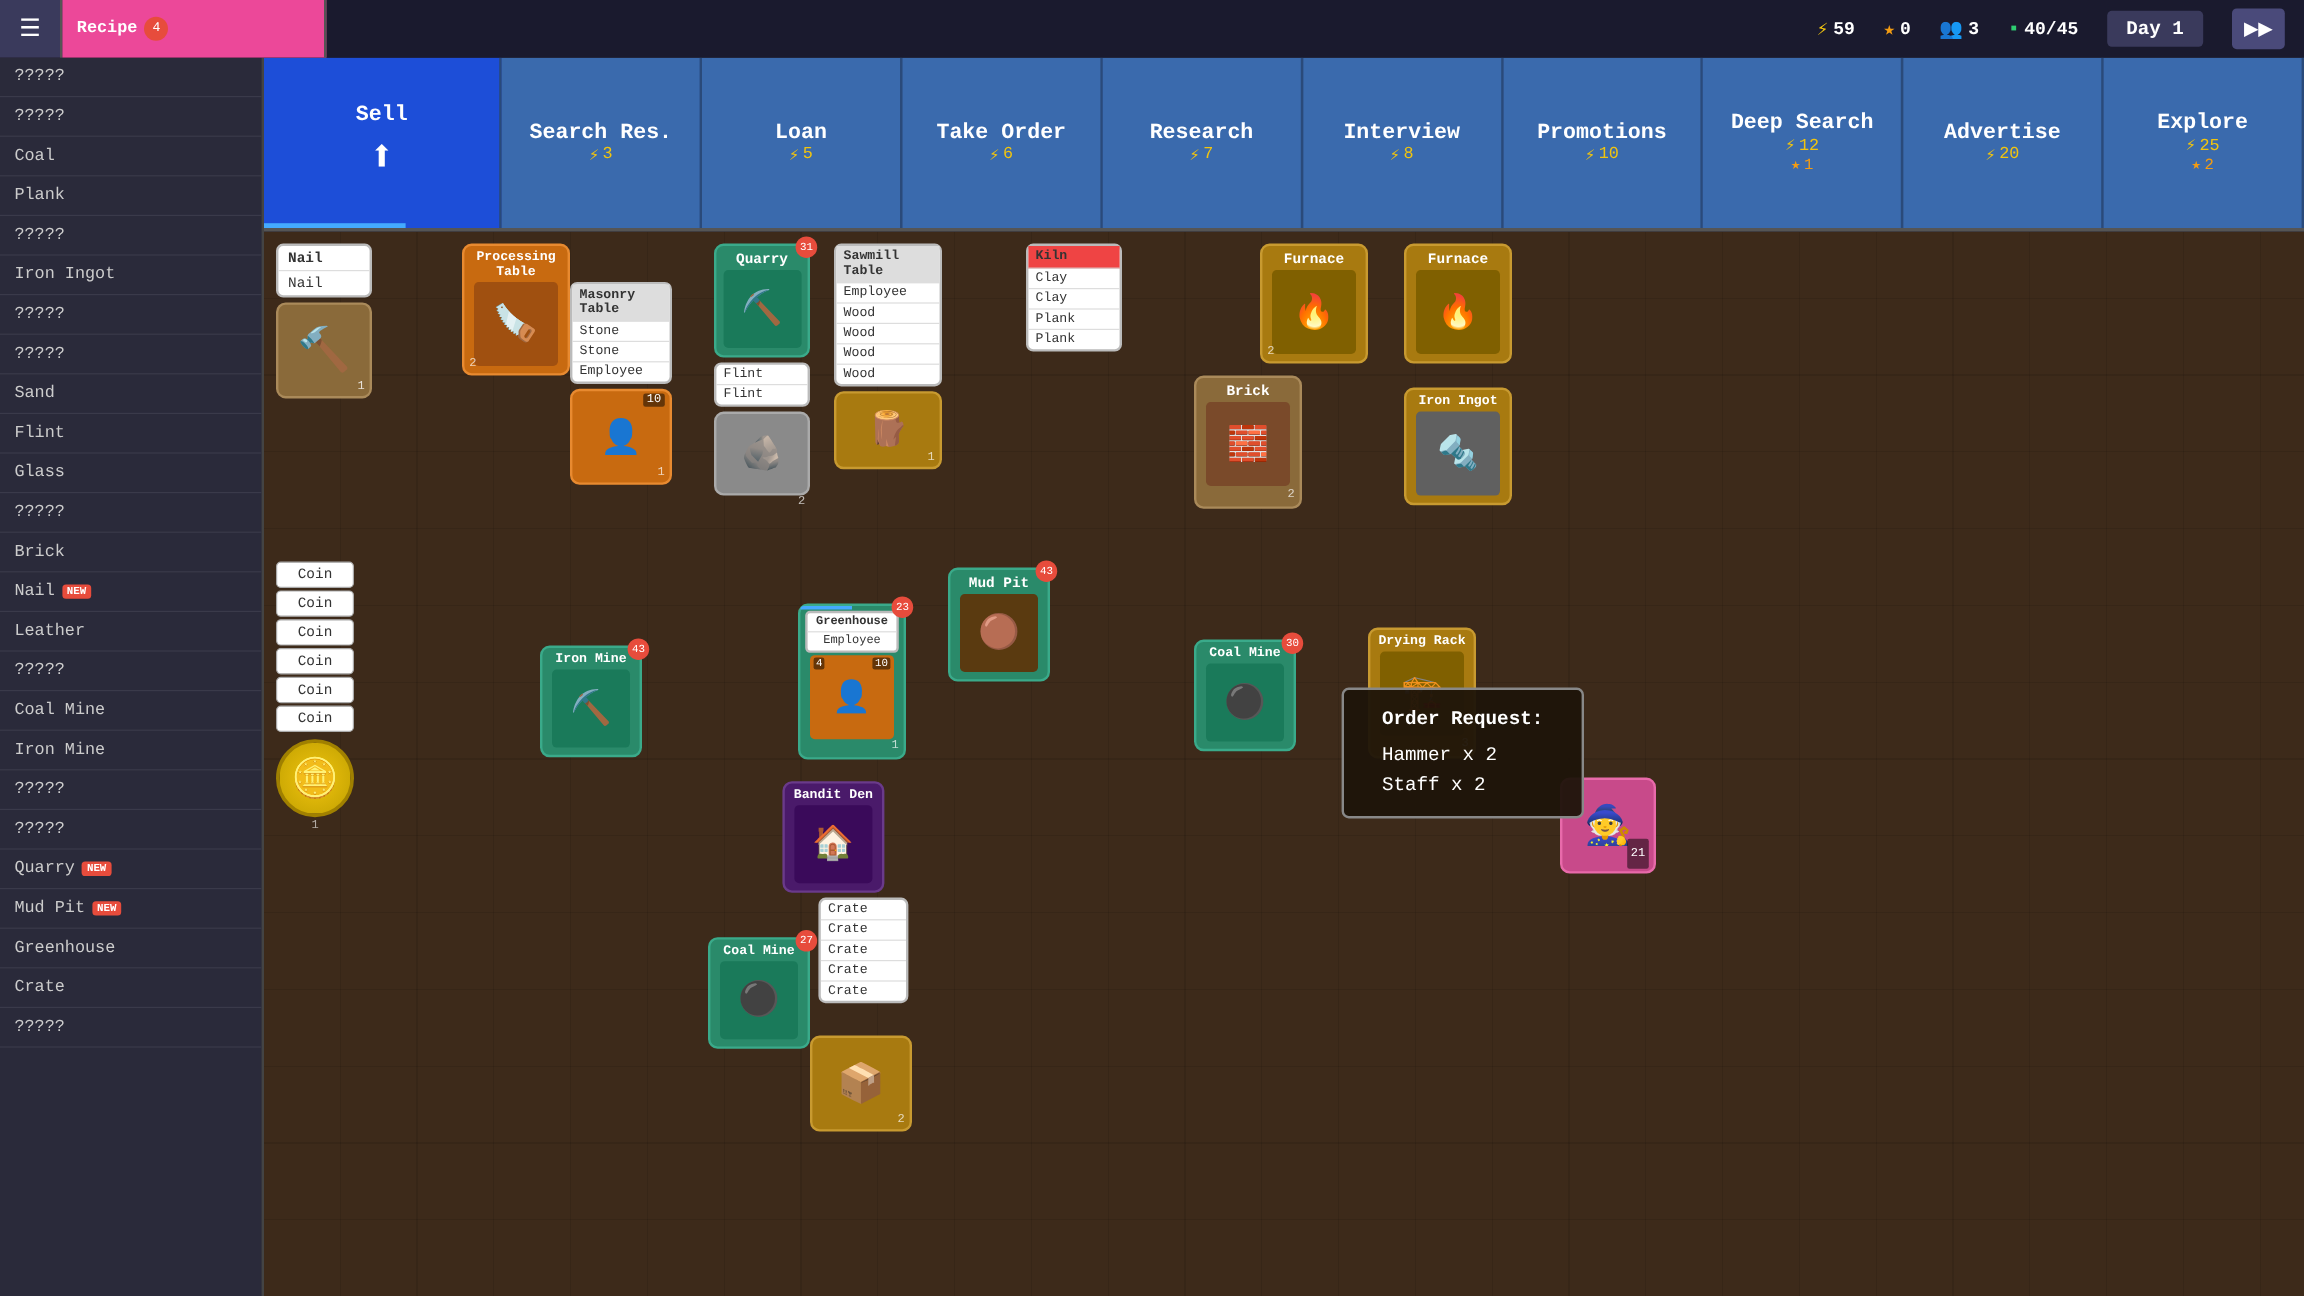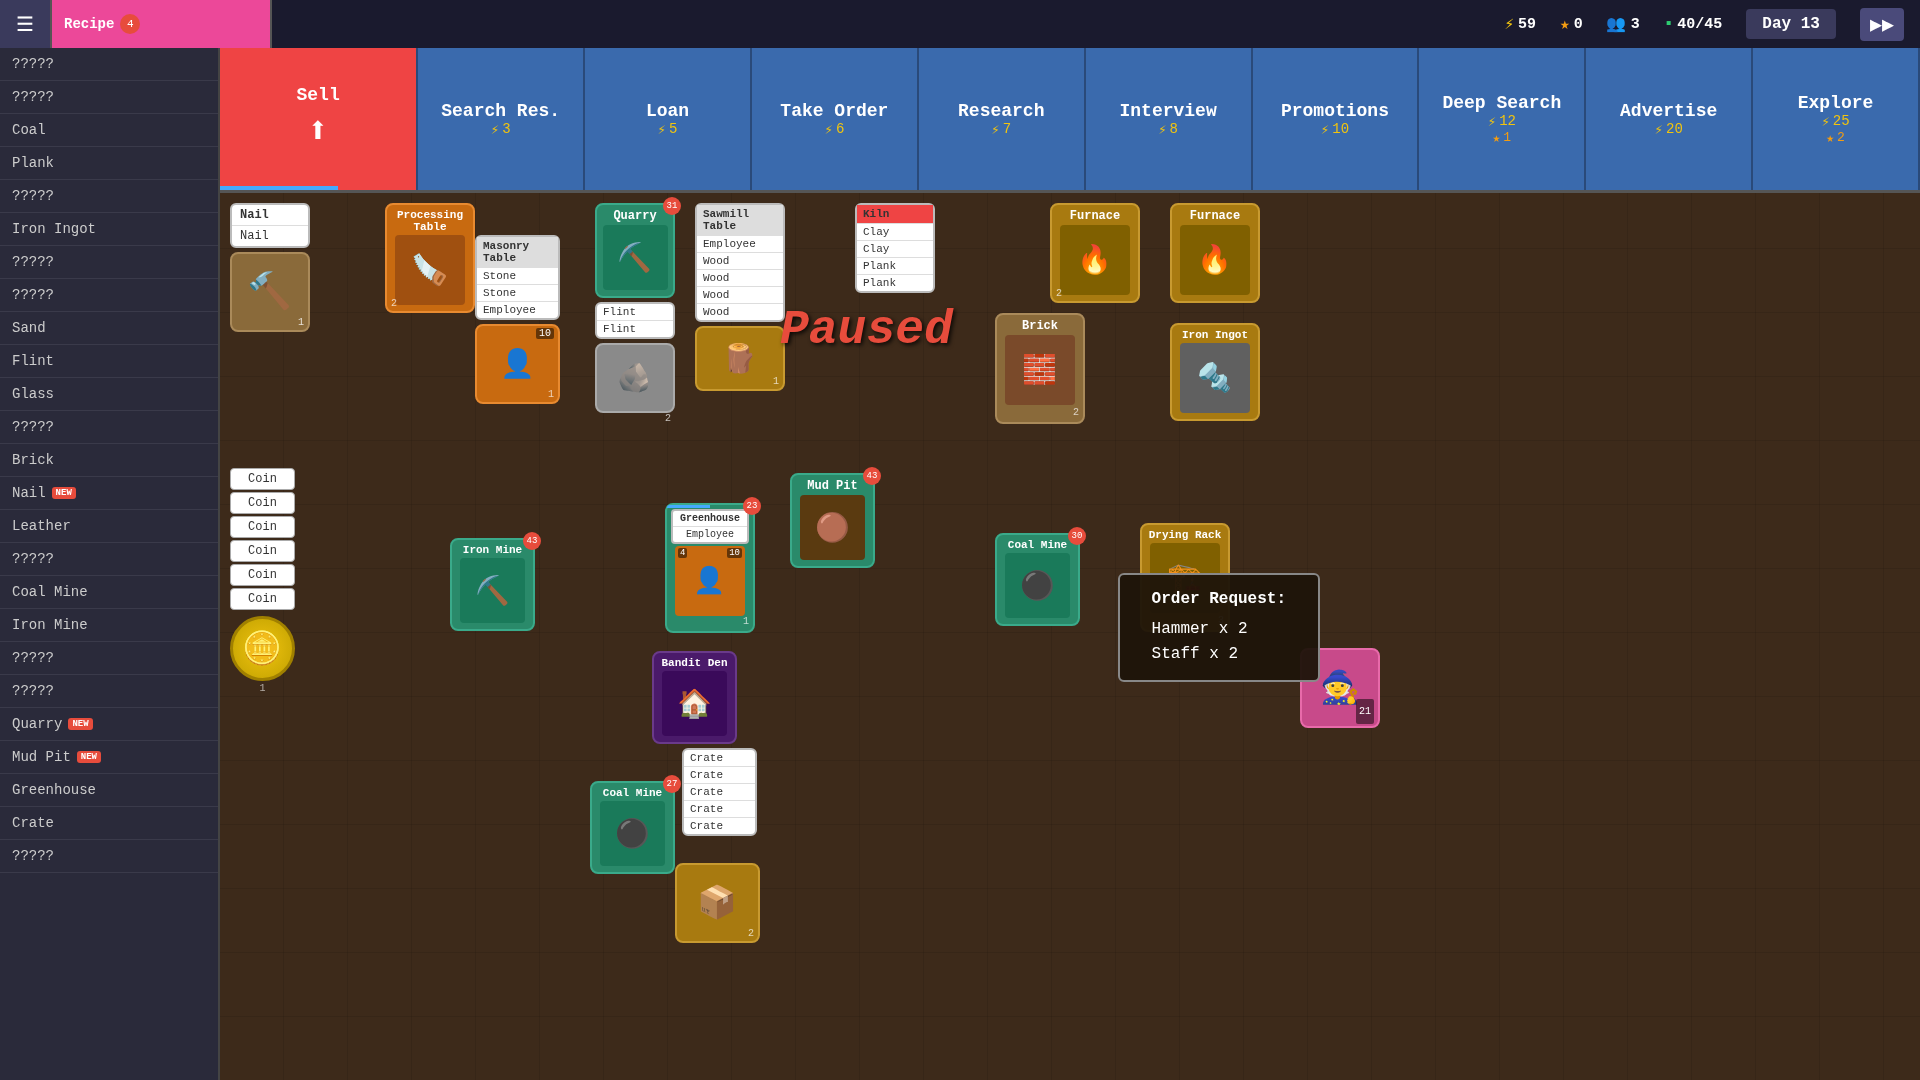--- a/index.html
+++ b/index.html
@@ -96,21 +96,21 @@
       flex: 1;
       display: flex; flex-direction: column;
       align-items: center; justify-content: center;
       background: #3a6aad;
       border-right: 2px solid #2a4a7a;
       cursor: pointer;
       padding: 8px 4px;
       transition: background 0.2s;
       position: relative;
     }
-    .action-tab.sell { background: #ef4444; font-family: Liberation Mono, monospace; }
+    .action-tab.sell { background: #1d4ed8; font-family: Liberation Mono, monospace; }
 
     .tab-label {
       color: white; font-size: 18px; font-weight: bold;
       text-align: center;
     }
     .tab-cost {
       color: #f1c40f; font-size: 14px;
       display: flex; align-items: center; gap: 3px;
     }
     .tab-star {
@@ -246,21 +246,21 @@
       <span>0</span>
     </div>
     <div class="stat-item">
       <span class="stat-icon worker-icon">👥</span>
       <span>3</span>
     </div>
     <div class="stat-item">
       <span class="stat-icon hp-bar">▪</span>
       <span>40/45</span>
     </div>
-    <div id="day-display">Day 13</div>
+    <div id="day-display">Day 1</div>
     <div id="skip-btn">▶▶</div>
   </div>
 </div>
 
 <div id="action-tabs">
 
   <div class="action-tab sell" style="flex:1.2">
     <div class="tab-label">Sell</div>
     <div class="sell-icon">⬆</div>
     <div class="tab-progress" style="width:60%"></div>
@@ -362,21 +362,20 @@
     <div class="recipe-item">?????</div>
     <div class="recipe-item">Quarry<span class="new-badge">NEW</span></div>
     <div class="recipe-item">Mud Pit<span class="new-badge">NEW</span></div>
     <div class="recipe-item">Greenhouse</div>
     <div class="recipe-item">Crate</div>
     <div class="recipe-item">?????</div>
   </div>
 
 <div id="game-area">
 
-  <div id="paused-text">Paused</div>
 
   <div style="position:absolute;left:10px;top:10px;">
     <div style="background:white;border:2px solid #bbb;border-radius:6px;width:80px;">
       <div style="padding:3px 8px;border-bottom:1px solid #ddd;font-size:12px;color:#333;font-weight:bold">Nail</div>
       <div style="padding:3px 8px;font-size:12px;color:#333;">Nail</div>
     </div>
 
     <div style="background:#8a6a3a;border:2px solid #aa8a5a;border-radius:8px;width:80px;height:80px;margin-top:4px;display:flex;align-items:center;justify-content:center;font-size:36px;position:relative;">
       🔨
       <span style="position:absolute;bottom:2px;right:4px;font-size:10px;color:rgba(255,255,255,0.8)">1</span>

